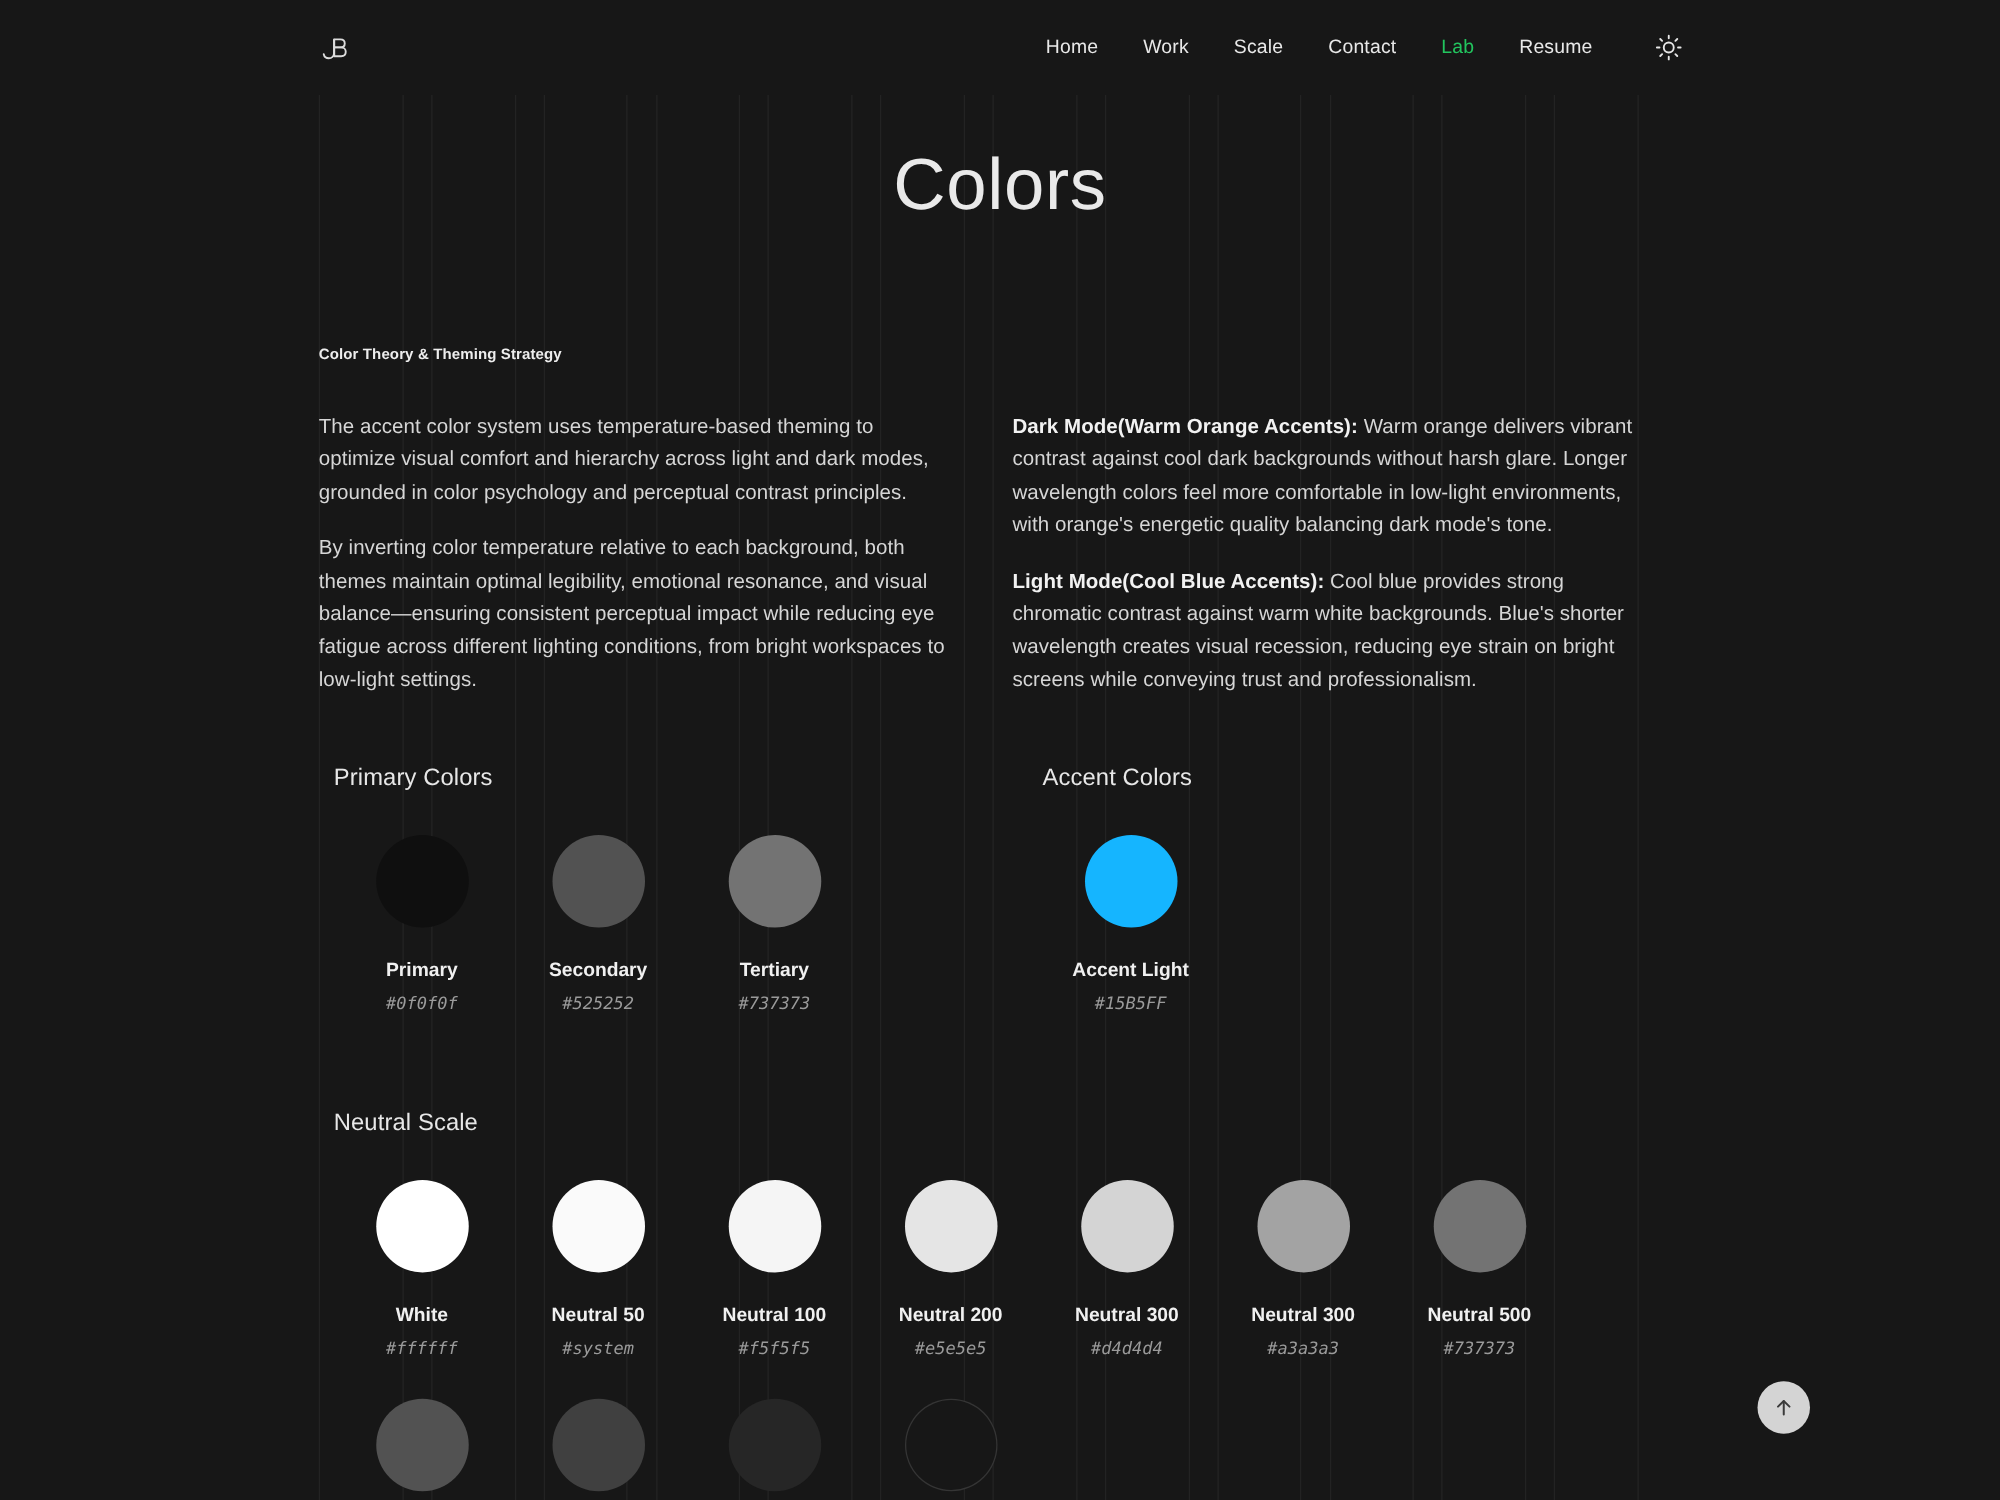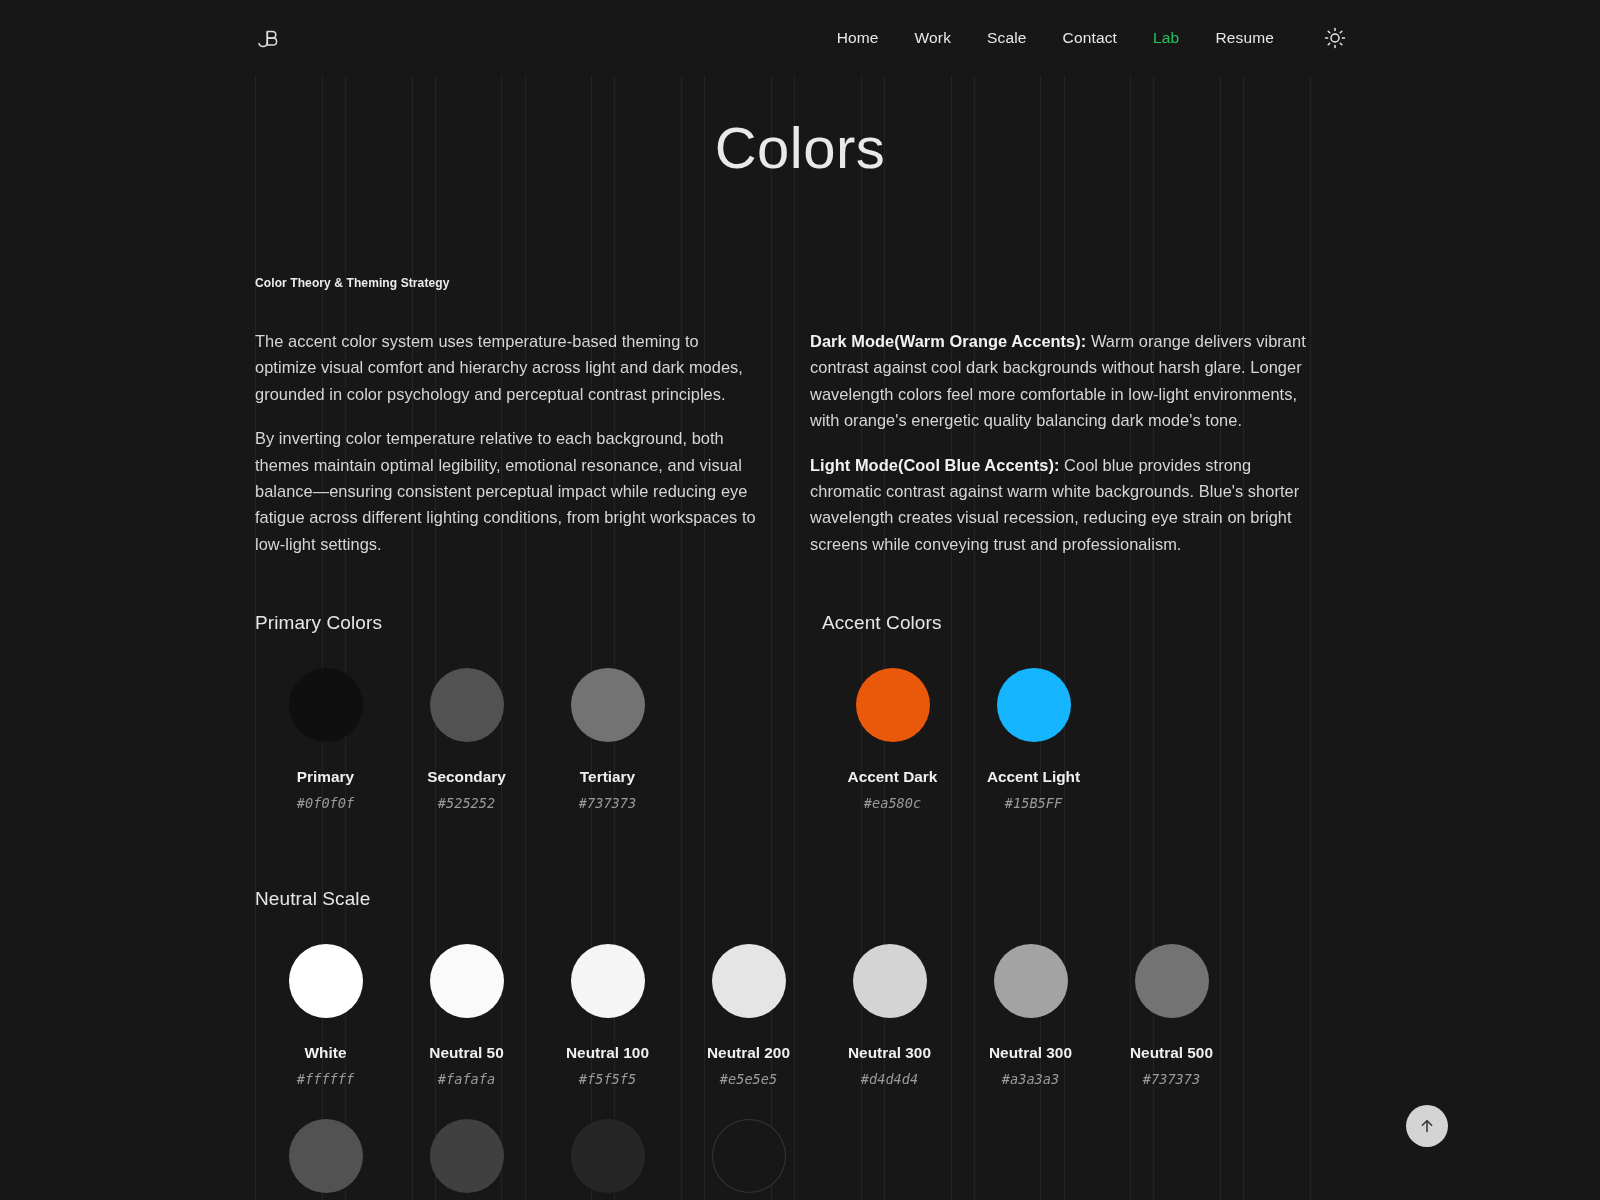--- a/index.html
+++ b/index.html
@@ -124,21 +124,21 @@
     color: #d6d6d6;
     margin-bottom: 18px;
     letter-spacing: 0.05px;
   }
   .col p:last-child { margin-bottom: 0; }
   .col p b { font-weight: 700; color: #f2f2f2; }
 
   
   .palette-row {
     position: absolute;
-    left: 255px;
+    left: 267px;
     width: 1056px;
     display: flex;
     gap: 78px;
   }
   .palette-group { }
   .group-title {
     font-size: 19px;
     font-weight: 400;
     color: #e7e7e7;
     margin-bottom: 34px;
@@ -284,46 +284,41 @@
             <div class="dot" style="background: rgb(115, 115, 115);"></div>
             <div class="swatch-name">Tertiary</div>
             <div class="swatch-hex">#737373</div>
           </div>
         </div>
     </div>
     <div class="palette-group" style="width:501px;">
       <div class="group-title">Accent Colors</div>
       <div class="swatches" id="accent-swatches">
           <div class="swatch">
-            <div class="dot" style="background: rgb(234, 88, 12);"></div>
-            <div class="swatch-name">Accent Dark</div>
-            <div class="swatch-hex">#ea580c</div>
-          </div>
-          <div class="swatch">
             <div class="dot" style="background: rgb(21, 181, 255);"></div>
             <div class="swatch-name">Accent Light</div>
             <div class="swatch-hex">#15B5FF</div>
           </div>
         </div>
     </div>
   </div>
 
   <div class="palette-row" id="neutral-section">
     <div class="palette-group" style="width:1056px;">
       <div class="group-title">Neutral Scale</div>
       <div class="swatches" id="neutral-swatches">
           <div class="swatch">
             <div class="dot" style="background: rgb(255, 255, 255);"></div>
             <div class="swatch-name">White</div>
             <div class="swatch-hex">#ffffff</div>
           </div>
           <div class="swatch">
             <div class="dot" style="background: rgb(250, 250, 250);"></div>
             <div class="swatch-name">Neutral 50</div>
-            <div class="swatch-hex">#fafafa</div>
+            <div class="swatch-hex">#system</div>
           </div>
           <div class="swatch">
             <div class="dot" style="background: rgb(245, 245, 245);"></div>
             <div class="swatch-name">Neutral 100</div>
             <div class="swatch-hex">#f5f5f5</div>
           </div>
           <div class="swatch">
             <div class="dot" style="background: rgb(229, 229, 229);"></div>
             <div class="swatch-name">Neutral 200</div>
             <div class="swatch-hex">#e5e5e5</div>

